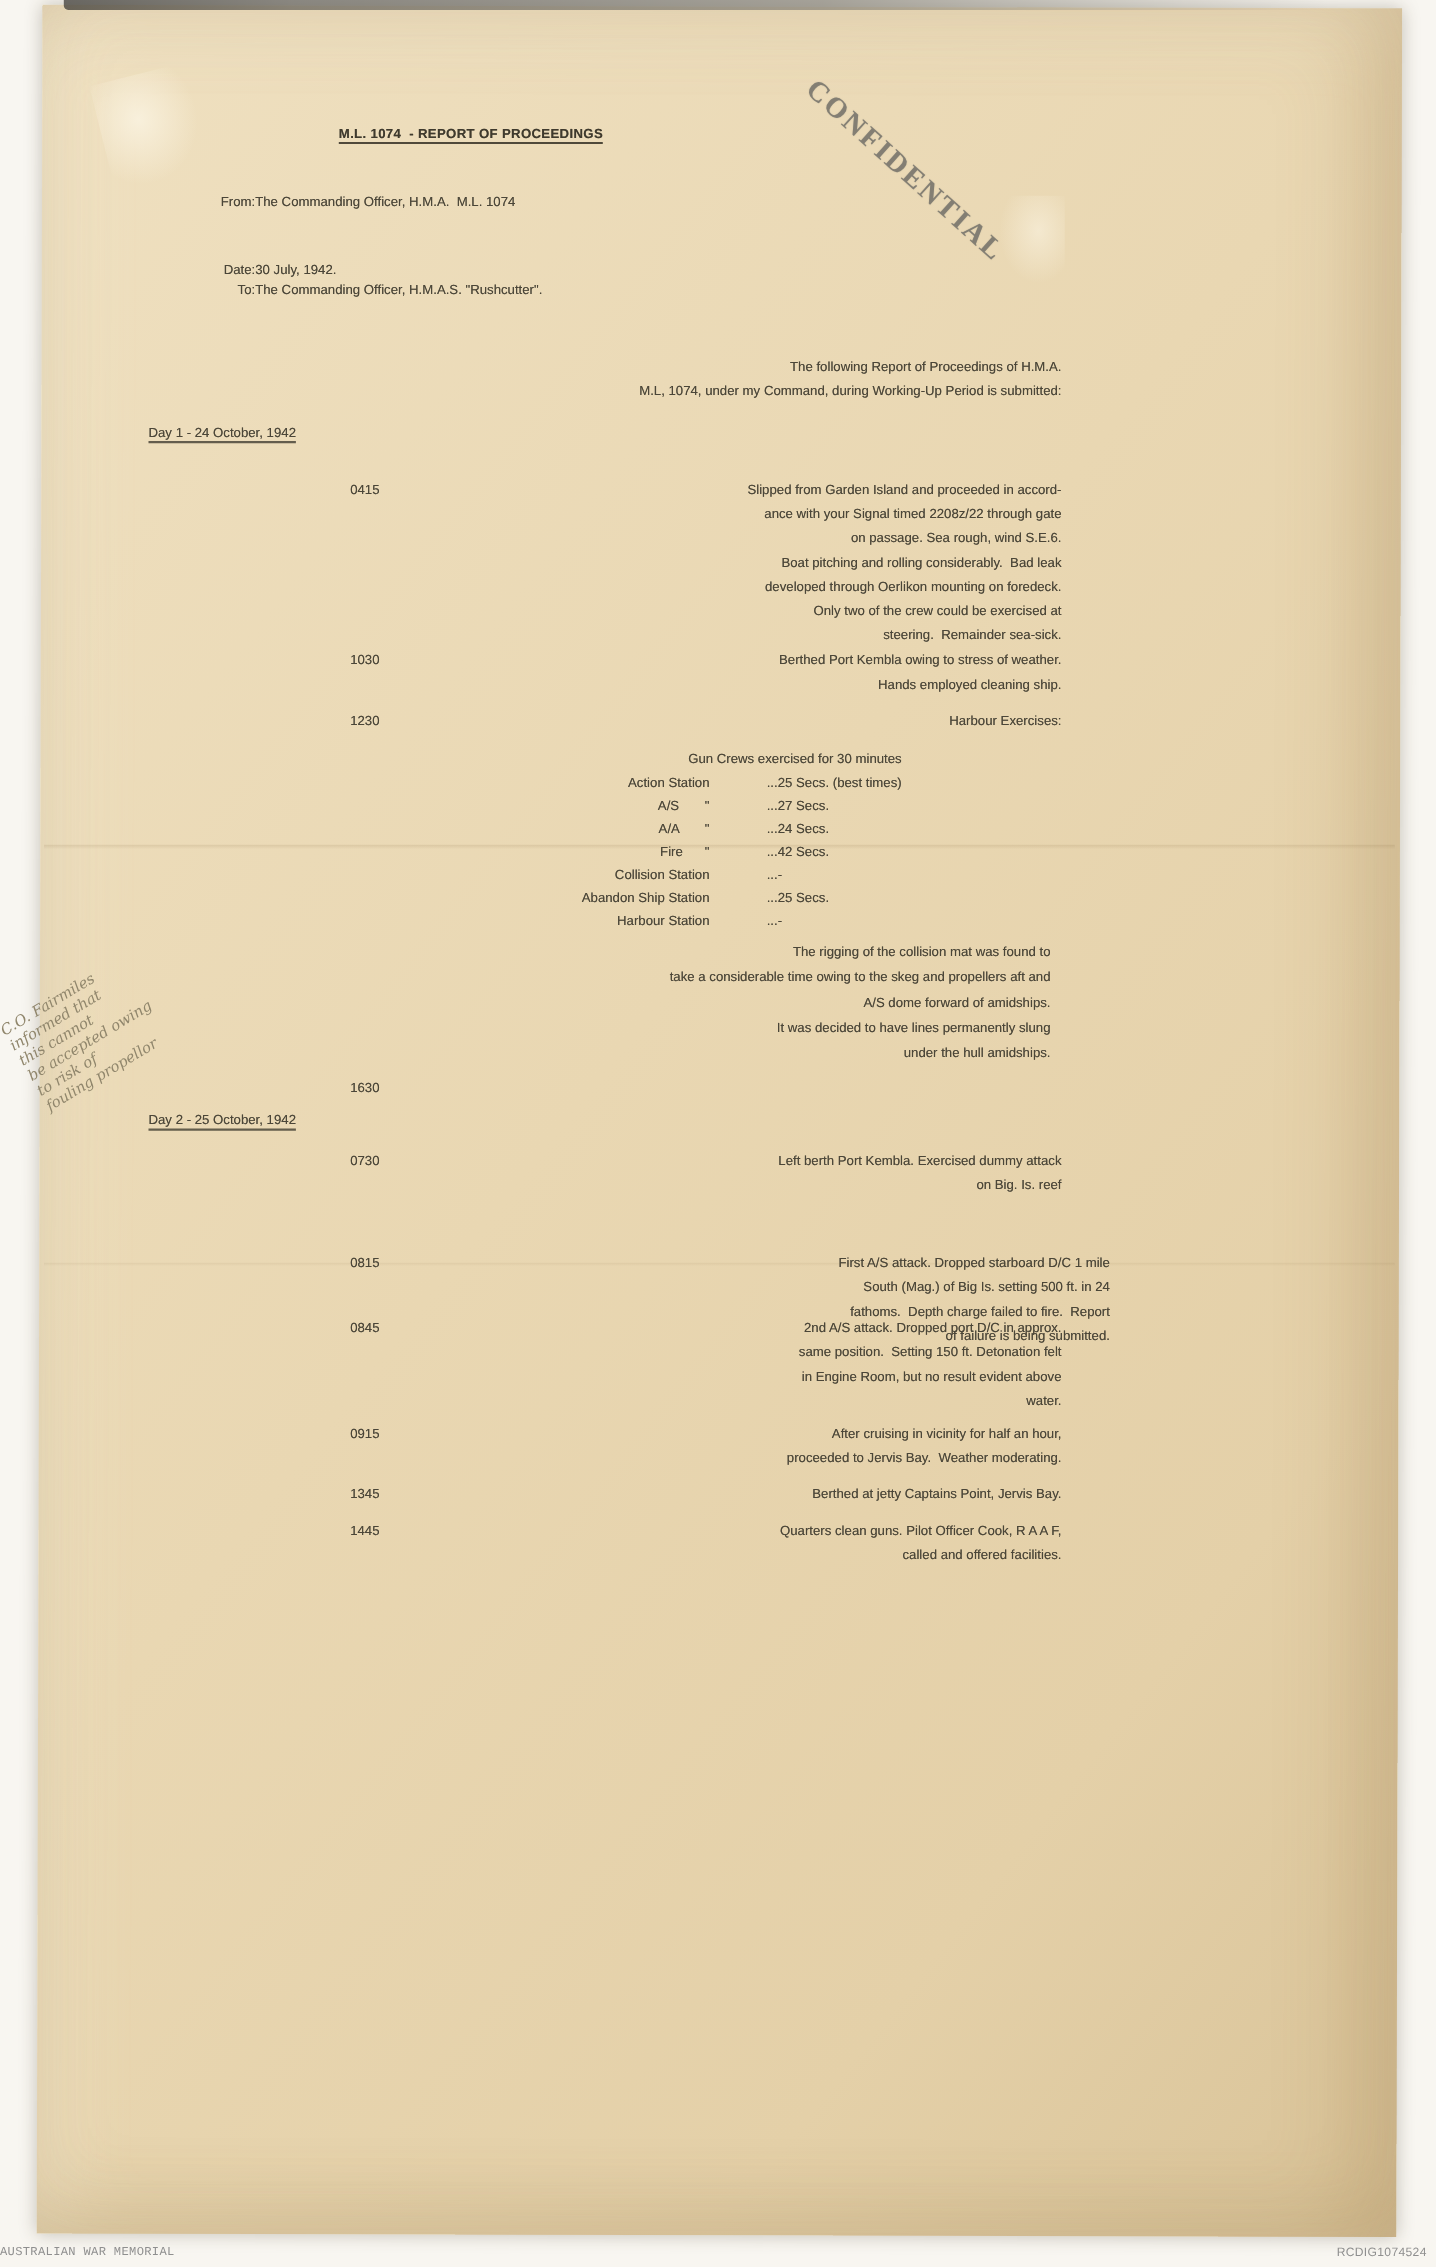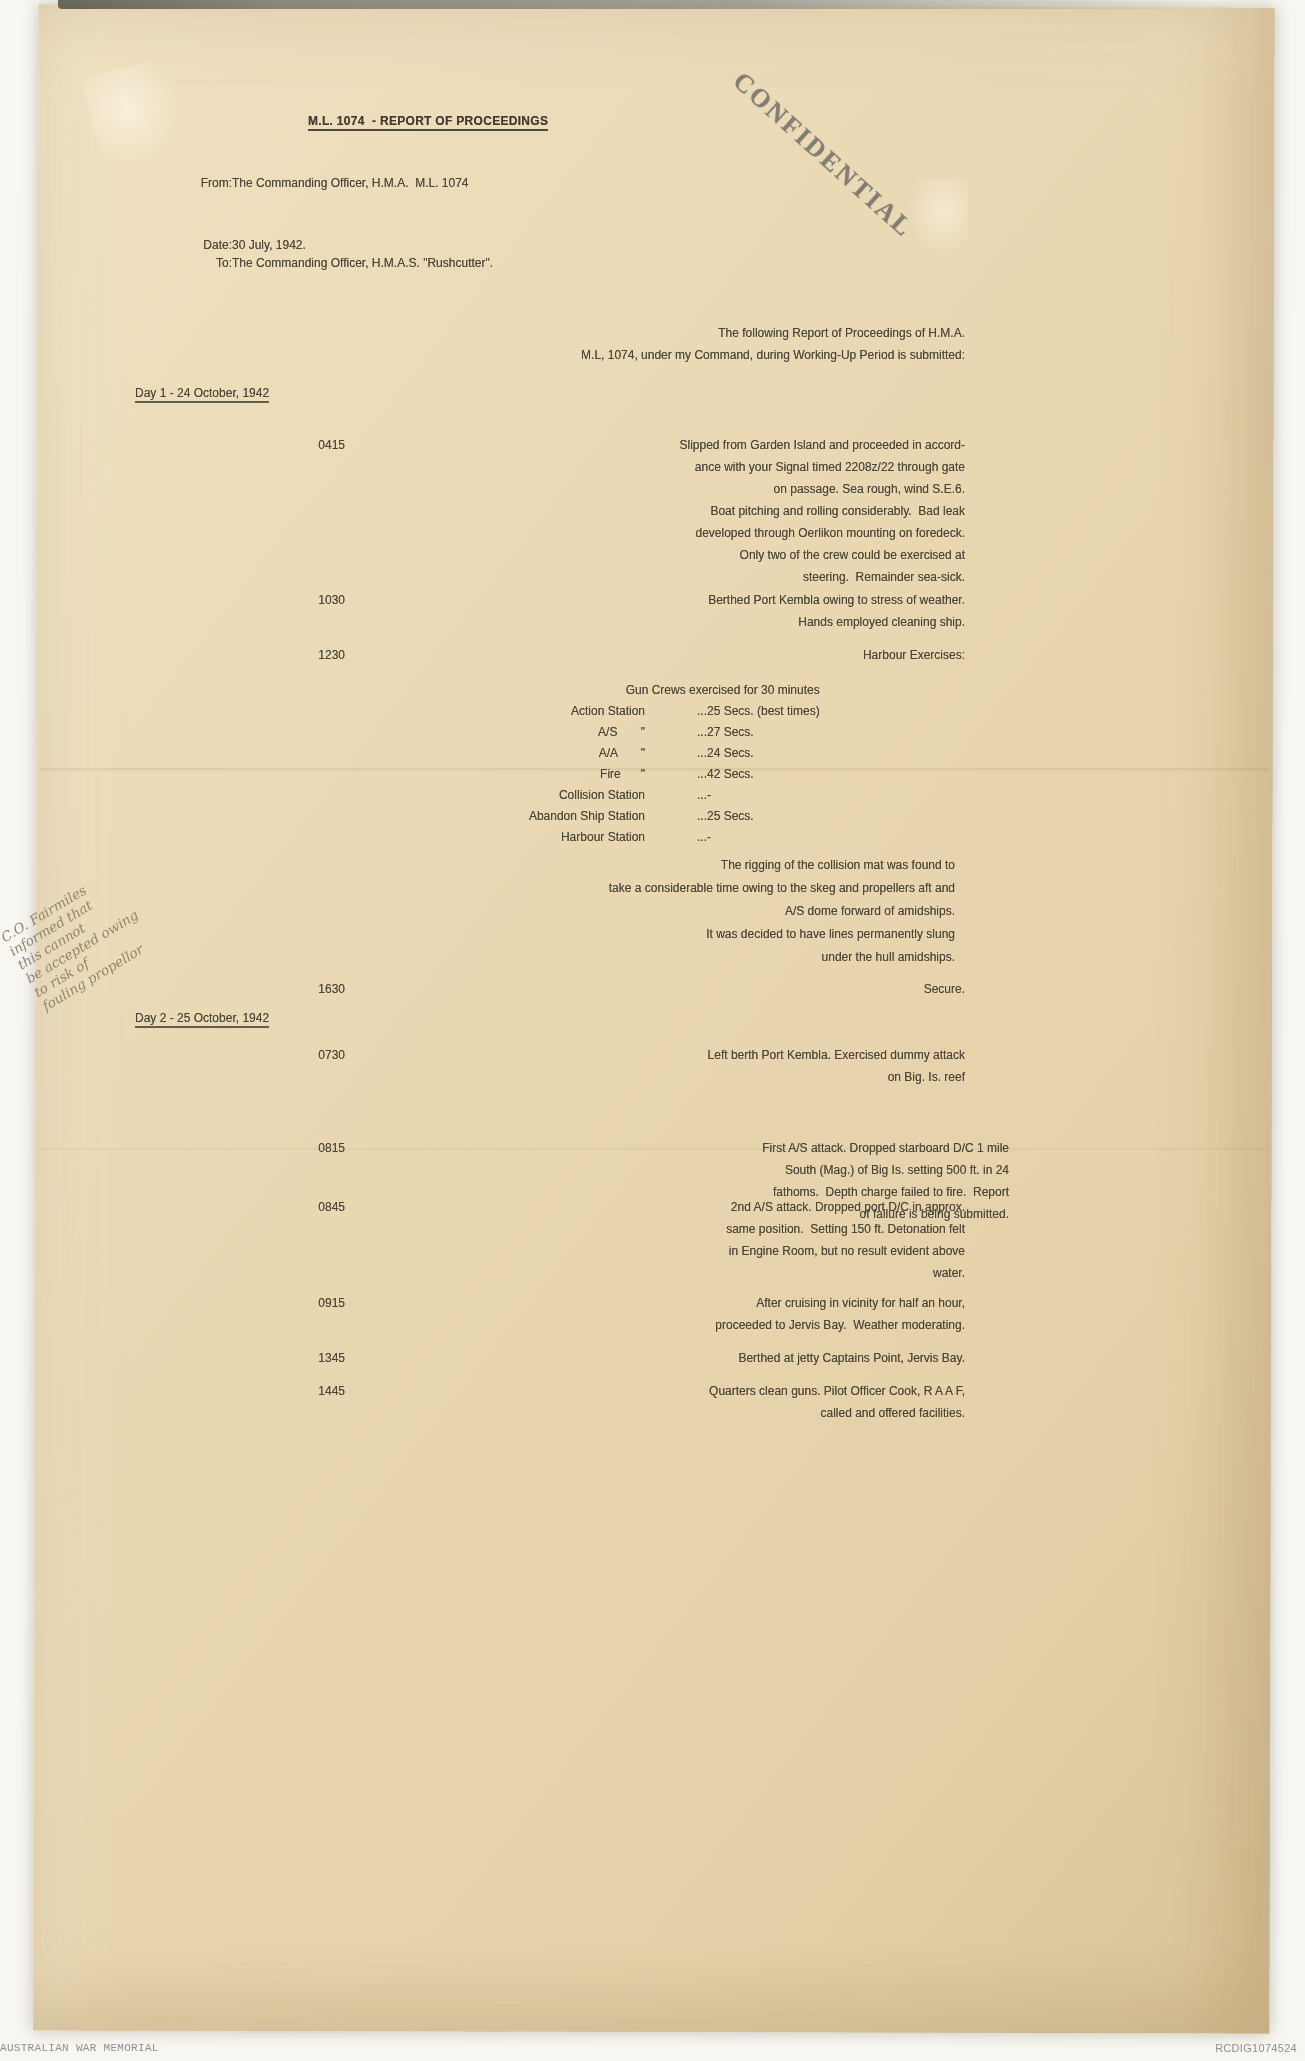--- a/index.html
+++ b/index.html
@@ -202,21 +202,20 @@
 
 <div class="abs margin-note">C.O. Fairmiles
 informed that
 this cannot
 be accepted owing
 to risk of
 fouling propellor</div>
 
 <div class="abs mono entry" style="left:185px;top:978px;">
   <span class="time">1630</span>
-  <div class="etext pre">Secure.</div>
 </div>
 
 <div class="abs mono" style="left:135px;top:1007px;">
   <span class="day-heading pre">Day 2 - 25 October, 1942</span>
 </div>
 
 <div class="abs mono entry" style="left:185px;top:1044px;">
   <span class="time">0730</span>
   <div class="etext pre">Left berth Port Kembla. Exercised dummy attack
 on Big. Is. reef</div>

